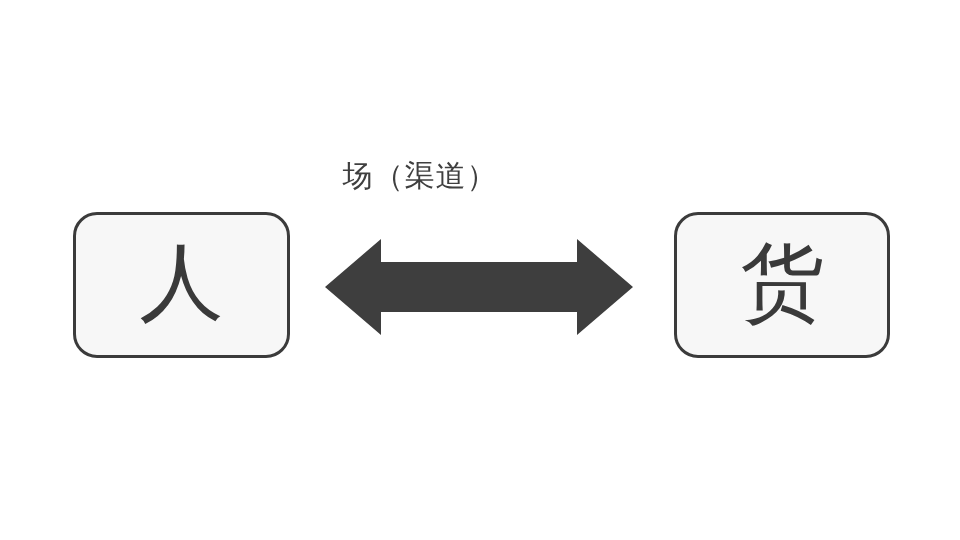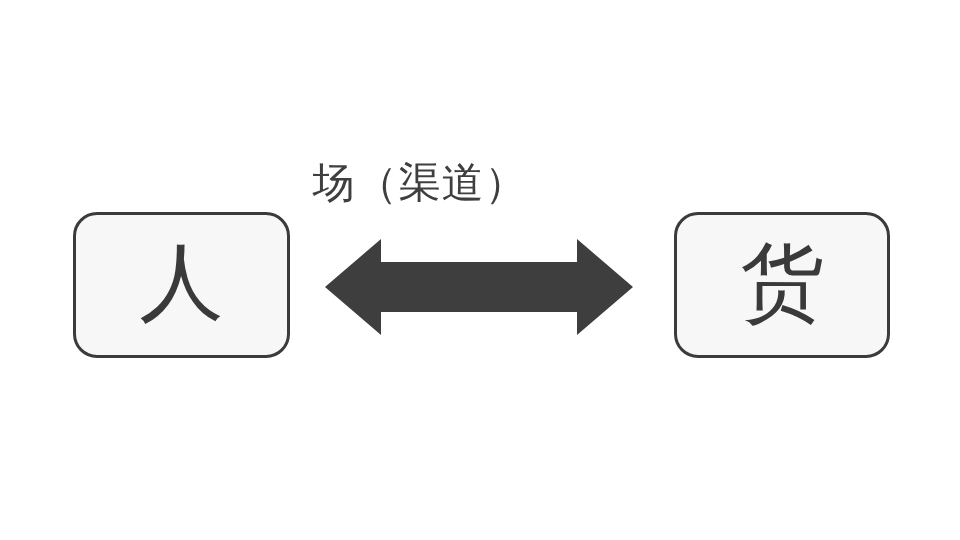--- a/index.html
+++ b/index.html
@@ -14,21 +14,21 @@
     background: #ffffff;
     overflow: hidden;
     font-family: "Liberation Sans", "DejaVu Sans", sans-serif;
   }
   .connector-label {
     position: absolute;
     left: 0;
     top: 158px;
     width: 840px;
     text-align: center;
-    font-size: 42px;
+    font-size: 30px;
     line-height: 1.2;
     letter-spacing: 1px;
     color: #3f3f3f;
     font-family: "Liberation Sans", "DejaVu Sans", sans-serif;
   }
   .node {
     position: absolute;
     top: 212px;
     height: 146px;
     box-sizing: border-box;

